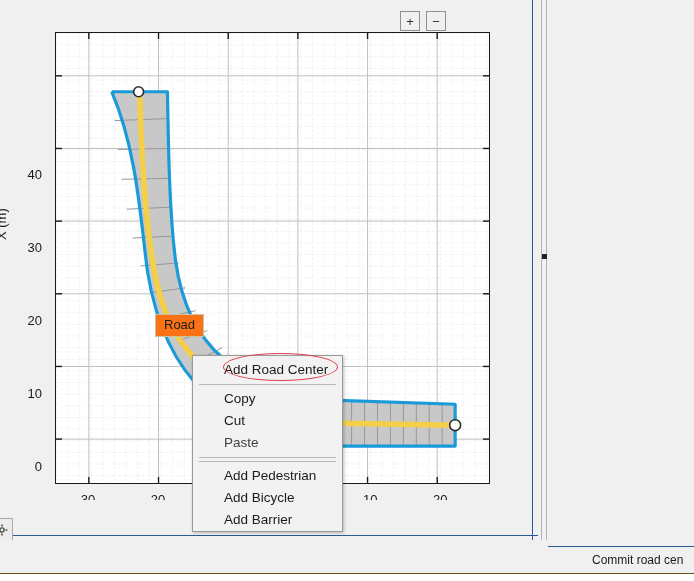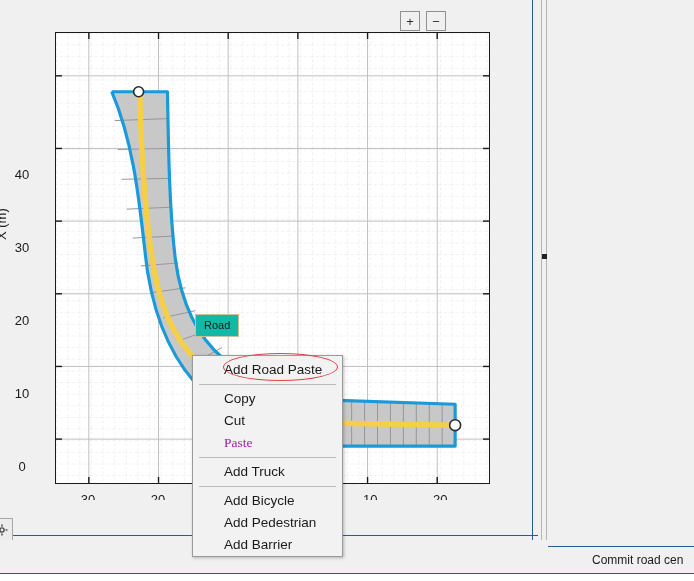--- a/index.html
+++ b/index.html
@@ -25,21 +25,21 @@
 
   
   .axes{position:absolute;left:55px;top:32px;width:435px;height:452px;background:#ffffff;border:1.5px solid #1a1a1a;box-sizing:border-box;}
   .plotsvg{position:absolute;inset:0;}
 
   
   .ylabel{
     position:absolute;left:-6px;top:240px;transform:rotate(-90deg);transform-origin:left top;
     font-size:13px;color:#1a1a1a;white-space:nowrap;
   }
-  .ytick{position:absolute;right:496px;font-size:13px;color:#1a1a1a;text-align:center;width:40px;}
+  .ytick{position:absolute;right:496px;font-size:13px;color:#1a1a1a;text-align:right;width:40px;}
   .xtick{position:absolute;font-size:13px;color:#1a1a1a;text-align:center;width:40px;}
 
   .time-label{position:absolute;left:500px;top:519px;font-size:11px;color:#6b5016;font-weight:bold;}
 
   
   .bottom-strip{position:absolute;left:0;top:500px;width:538px;height:40px;background:#f0f0f0;}
   .strip-divider{position:absolute;left:0;top:535px;width:538px;height:0;border-top:1.5px solid #2a5a96;}
   .corner-icon{
     position:absolute;left:-9px;top:518px;width:20px;height:22px;border:1px solid #a8a8a8;
     background:#ececec;display:flex;align-items:center;justify-content:center;
@@ -55,37 +55,37 @@
   
   .status-bar{position:absolute;left:0;top:540px;width:694px;height:41px;background:#f0f0f0;}
   .status-top-line{position:absolute;left:548px;top:546px;width:146px;height:0;border-top:1.5px solid #2a5a96;}
   .status-text{position:absolute;left:592px;top:553px;font-size:12px;color:#1a1a1a;white-space:nowrap;}
   .status-bottom-rule{position:absolute;left:0;top:573px;width:694px;height:0;border-top:1.5px solid #6b5016;}
   .status-foot{position:absolute;left:0;top:574px;width:694px;height:7px;background:#ffffff;}
 
   
   .road-tip{
     position:absolute;left:155px;top:314px;padding:2px 8px 3px 8px;
-    background:#14b8a6;border:1px solid #c9c29a;
-    font-size:11px;color:#1a1a1a;line-height:16px;margin-left:40px;
+    background:#f97316;border:1px solid #c9c29a;
+    font-size:13px;color:#1a1a1a;line-height:16px;
   }
 
   
   .ctxmenu{
     position:absolute;left:192px;top:355px;width:149px;
     background:#f2f2f2;border:1px solid #9a9a9a;
     box-shadow:1px 1px 3px rgba(0,0,0,.25);
     padding:3px 0 0 0;
     z-index:40;
   }
   .mi{
     height:22px;line-height:22px;padding-left:31px;
     font-size:13.5px;color:#1a1a1a;cursor:default;white-space:nowrap;
   }
-  .mi.disabled{color:#a21caf;font-family:Liberation Serif, serif;}
+  .mi.disabled{color:#404040;}
   .msep{height:0;margin:3px 6px 3px 6px;border-top:1px solid #b9b9b9;}
   .ellipse-ann{
     position:absolute;left:30px;top:-3px;width:113px;height:26px;
     border:1.6px solid #e0434c;border-radius:50%;
     pointer-events:none;z-index:45;
   }
 </style>
 </head>
 <body>
 
@@ -246,27 +246,26 @@
   <div class="split-handle"></div>
   <div class="right-panel"></div>
 
   <div class="status-bar"></div>
   <div class="status-top-line"></div>
   <div class="status-text">Commit road cen</div>
   <div class="status-bottom-rule"></div>
   <div class="status-foot"></div>
 
   <div class="ctxmenu">
-    <div class="mi">Add Road Paste</div>
+    <div class="mi">Add Road Center</div>
     <div class="msep"></div>
     <div class="mi">Copy</div>
     <div class="mi">Cut</div>
     <div class="mi disabled">Paste</div>
     <div class="msep"></div>
-    <div class="mi">Add Truck</div>
     <div class="msep"></div>
+    <div class="mi">Add Pedestrian</div>
     <div class="mi">Add Bicycle</div>
-    <div class="mi">Add Pedestrian</div>
     <div class="mi">Add Barrier</div>
     <div class="ellipse-ann"></div>
   </div>
 
 </div>
 
 </body></html>

